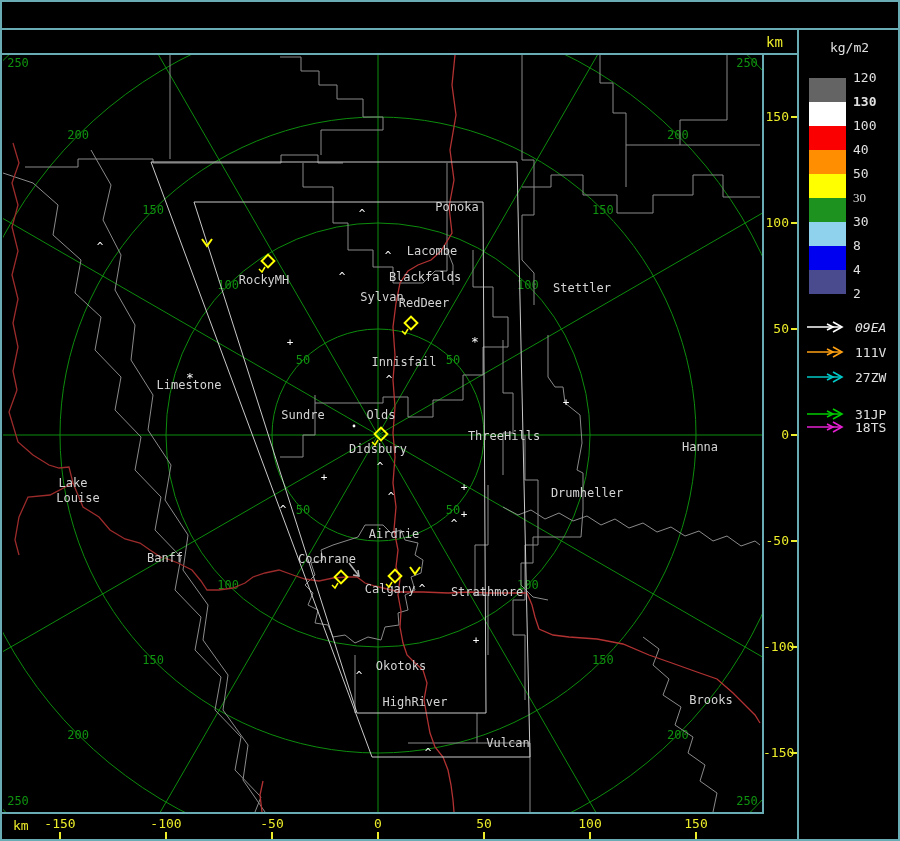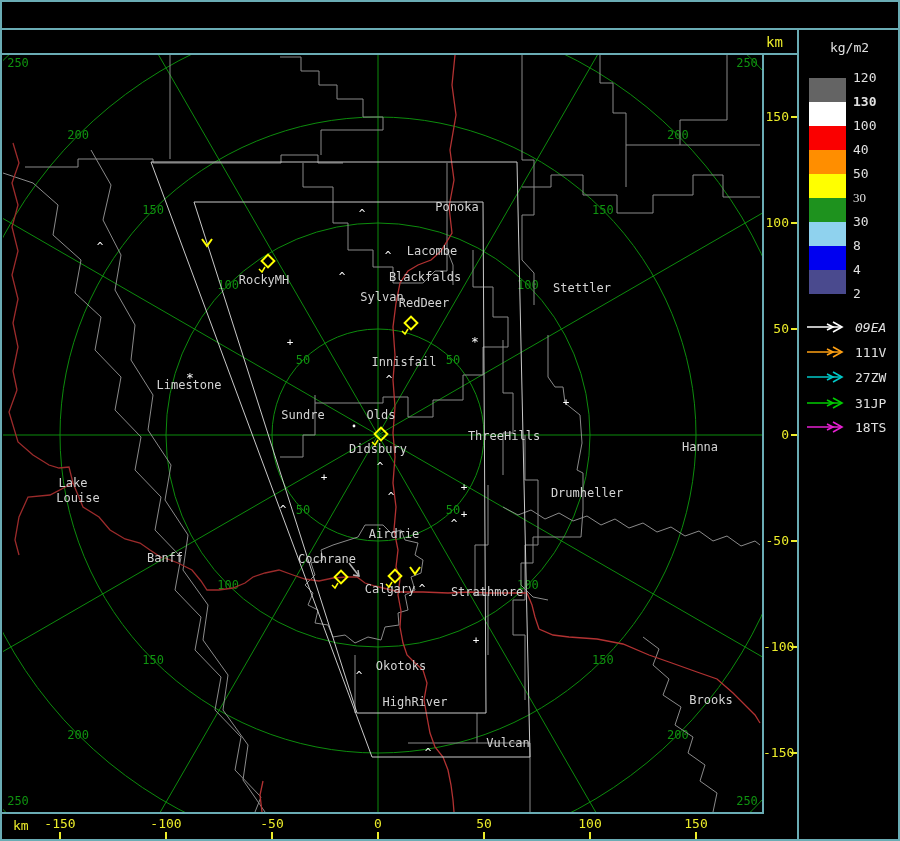--- a/index.html
+++ b/index.html
@@ -256,21 +256,21 @@
         <div class="track-row" style="top: 315px;"><svg width="42" height="14">
             <line x1="2" y1="7" x2="36" y2="7" stroke="#ffa013" stroke-width="1.6"></line>
             <polyline points="28,2 37,7 28,12" fill="none" stroke="#ffa013" stroke-width="1.6"></polyline>
             <polyline points="22,4 28,7 22,10" fill="none" stroke="#ffa013" stroke-width="1.6"></polyline>
           </svg><span class="track-label">111V</span></div>
         <div class="track-row" style="top: 340px;"><svg width="42" height="14">
             <line x1="2" y1="7" x2="36" y2="7" stroke="#00c8c8" stroke-width="1.6"></line>
             <polyline points="28,2 37,7 28,12" fill="none" stroke="#00c8c8" stroke-width="1.6"></polyline>
             <polyline points="22,4 28,7 22,10" fill="none" stroke="#00c8c8" stroke-width="1.6"></polyline>
           </svg><span class="track-label">27ZW</span></div>
-        <div class="track-row" style="top: 366px;"><svg width="42" height="14">
+        <div class="track-row" style="top: 377px;"><svg width="42" height="14">
             <line x1="2" y1="7" x2="36" y2="7" stroke="#00cd00" stroke-width="1.6"></line>
             <polyline points="28,2 37,7 28,12" fill="none" stroke="#00cd00" stroke-width="1.6"></polyline>
             <polyline points="22,4 28,7 22,10" fill="none" stroke="#00cd00" stroke-width="1.6"></polyline>
           </svg><span class="track-label">31JP</span></div>
         <div class="track-row" style="top: 390px;"><svg width="42" height="14">
             <line x1="2" y1="7" x2="36" y2="7" stroke="#e620d2" stroke-width="1.6"></line>
             <polyline points="28,2 37,7 28,12" fill="none" stroke="#e620d2" stroke-width="1.6"></polyline>
             <polyline points="22,4 28,7 22,10" fill="none" stroke="#e620d2" stroke-width="1.6"></polyline>
           </svg><span class="track-label">18TS</span></div>
       </div>

